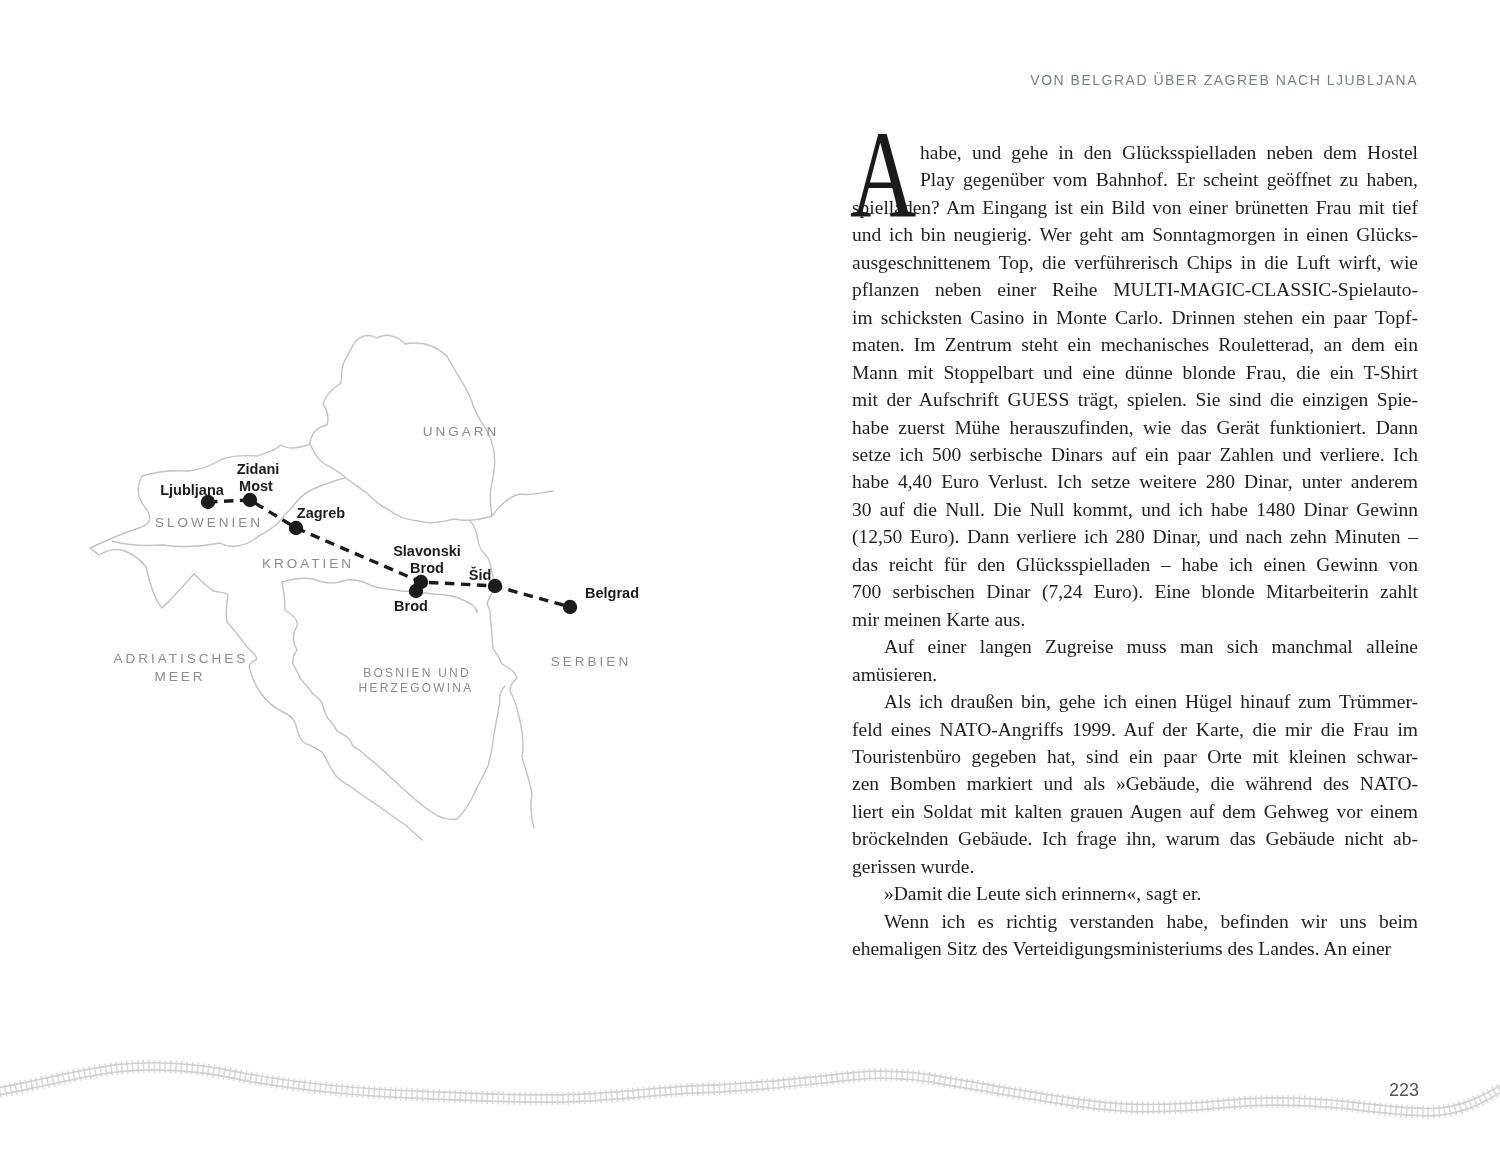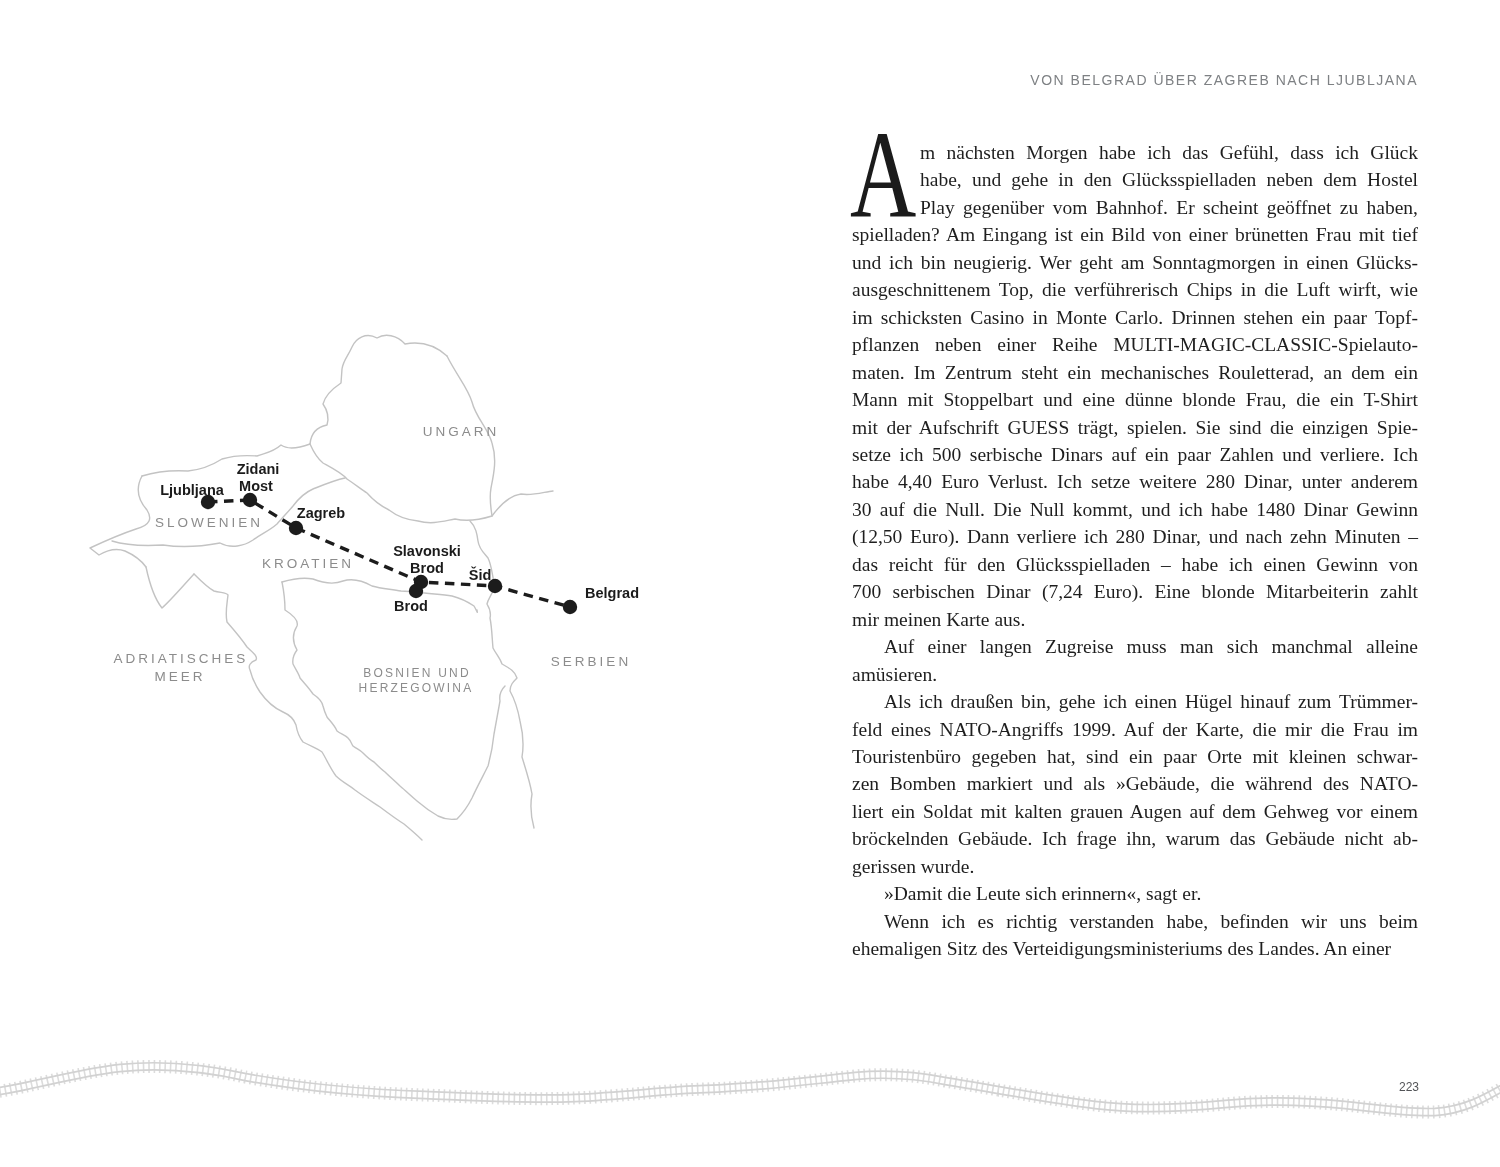--- a/index.html
+++ b/index.html
@@ -14,21 +14,21 @@
     font-size:19.5px;line-height:27.45px;color:#1e1e1e;}
   .bline{text-align:justify;text-align-last:justify;white-space:nowrap;}
   .bline.last{text-align-last:auto;}
   .bline.ind{text-indent:32px;}
   .bline.dropgap{padding-left:68px;}
   .drop-cap{position:absolute;left:-2px;top:-25px;font-size:124px;line-height:124px;
     color:#1b1b1b;transform:scaleX(0.74);transform-origin:left top;
     font-family:"Liberation Serif",serif;}
   
   .page-number{position:absolute;top:1080px;right:81px;
-    font-family:"Liberation Sans",sans-serif;font-size:12px;color:#525457;}
+    font-family:"Liberation Sans",sans-serif;font-size:18px;color:#525457;}
   
   .map-wrap{position:absolute;left:60px;top:320px;width:660px;height:530px;}
   .map-wrap svg{display:block;width:100%;height:100%;}
   .border-line{fill:none;stroke:#c3c3c3;stroke-width:1.4;stroke-linecap:round;stroke-linejoin:round;}
   .route{fill:none;stroke:#1c1c1c;stroke-width:3.4;stroke-dasharray:9.5 6.5;}
   .station-dot{fill:#1c1c1c;}
   .city{font-family:"Liberation Sans",sans-serif;font-weight:700;font-size:14.5px;
     fill:#1b1b1b;text-anchor:middle;}
   .country{font-family:"Liberation Sans",sans-serif;font-weight:400;font-size:13.5px;
     letter-spacing:3px;fill:#8c8c8c;text-anchor:middle;}
@@ -88,31 +88,31 @@
           <text x="417" y="677" class="country small">BOSNIEN UND</text>
           <text x="416" y="692" class="country small">HERZEGOWINA</text>
           <text x="181" y="663" class="country">ADRIATISCHES</text>
           <text x="180" y="681" class="country">MEER</text>
         </g>
     </svg>
   </div>
 
   <div class="body-text">
     <div class="drop-cap">A</div>
-  <div class="bline dropgap">m nächsten Morgen habe ich das Gefühl, dass ich Glück</div>
       <div class="bline dropgap">habe, und gehe in den Glücksspielladen neben dem Hostel</div>
       <div class="bline dropgap">Play gegenüber vom Bahnhof. Er scheint geöffnet zu haben,</div>
       <div class="bline">spielladen? Am Eingang ist ein Bild von einer brünetten Frau mit tief</div>
       <div class="bline">und ich bin neugierig. Wer geht am Sonntagmorgen in einen Glücks-</div>
       <div class="bline">ausgeschnittenem Top, die verführerisch Chips in die Luft wirft, wie</div>
+      <div class="bline">pflanzen neben einer Reihe MULTI-MAGIC-CLASSIC-Spielauto-</div>
       <div class="bline">im schicksten Casino in Monte Carlo. Drinnen stehen ein paar Topf-</div>
-      <div class="bline">pflanzen neben einer Reihe MULTI-MAGIC-CLASSIC-Spielauto-</div>
       <div class="bline">maten. Im Zentrum steht ein mechanisches Rouletterad, an dem ein</div>
       <div class="bline">Mann mit Stoppelbart und eine dünne blonde Frau, die ein T-Shirt</div>
       <div class="bline">mit der Aufschrift GUESS trägt, spielen. Sie sind die einzigen Spie-</div>
+      <div class="bline">habe zuerst Mühe herauszufinden, wie das Gerät funktioniert. Dann</div>
       <div class="bline">setze ich 500 serbische Dinars auf ein paar Zahlen und verliere. Ich</div>
       <div class="bline">habe 4,40 Euro Verlust. Ich setze weitere 280 Dinar, unter anderem</div>
       <div class="bline">30 auf die Null. Die Null kommt, und ich habe 1480 Dinar Gewinn</div>
       <div class="bline">(12,50 Euro). Dann verliere ich 280 Dinar, und nach zehn Minuten –</div>
       <div class="bline">das reicht für den Glücksspielladen – habe ich einen Gewinn von</div>
       <div class="bline">700 serbischen Dinar (7,24 Euro). Eine blonde Mitarbeiterin zahlt</div>
       <div class="bline last">mir meinen Karte aus.</div>
       <div class="bline ind">Auf einer langen Zugreise muss man sich manchmal alleine</div>
       <div class="bline last">amüsieren.</div>
       <div class="bline ind">Als ich draußen bin, gehe ich einen Hügel hinauf zum Trümmer-</div>

